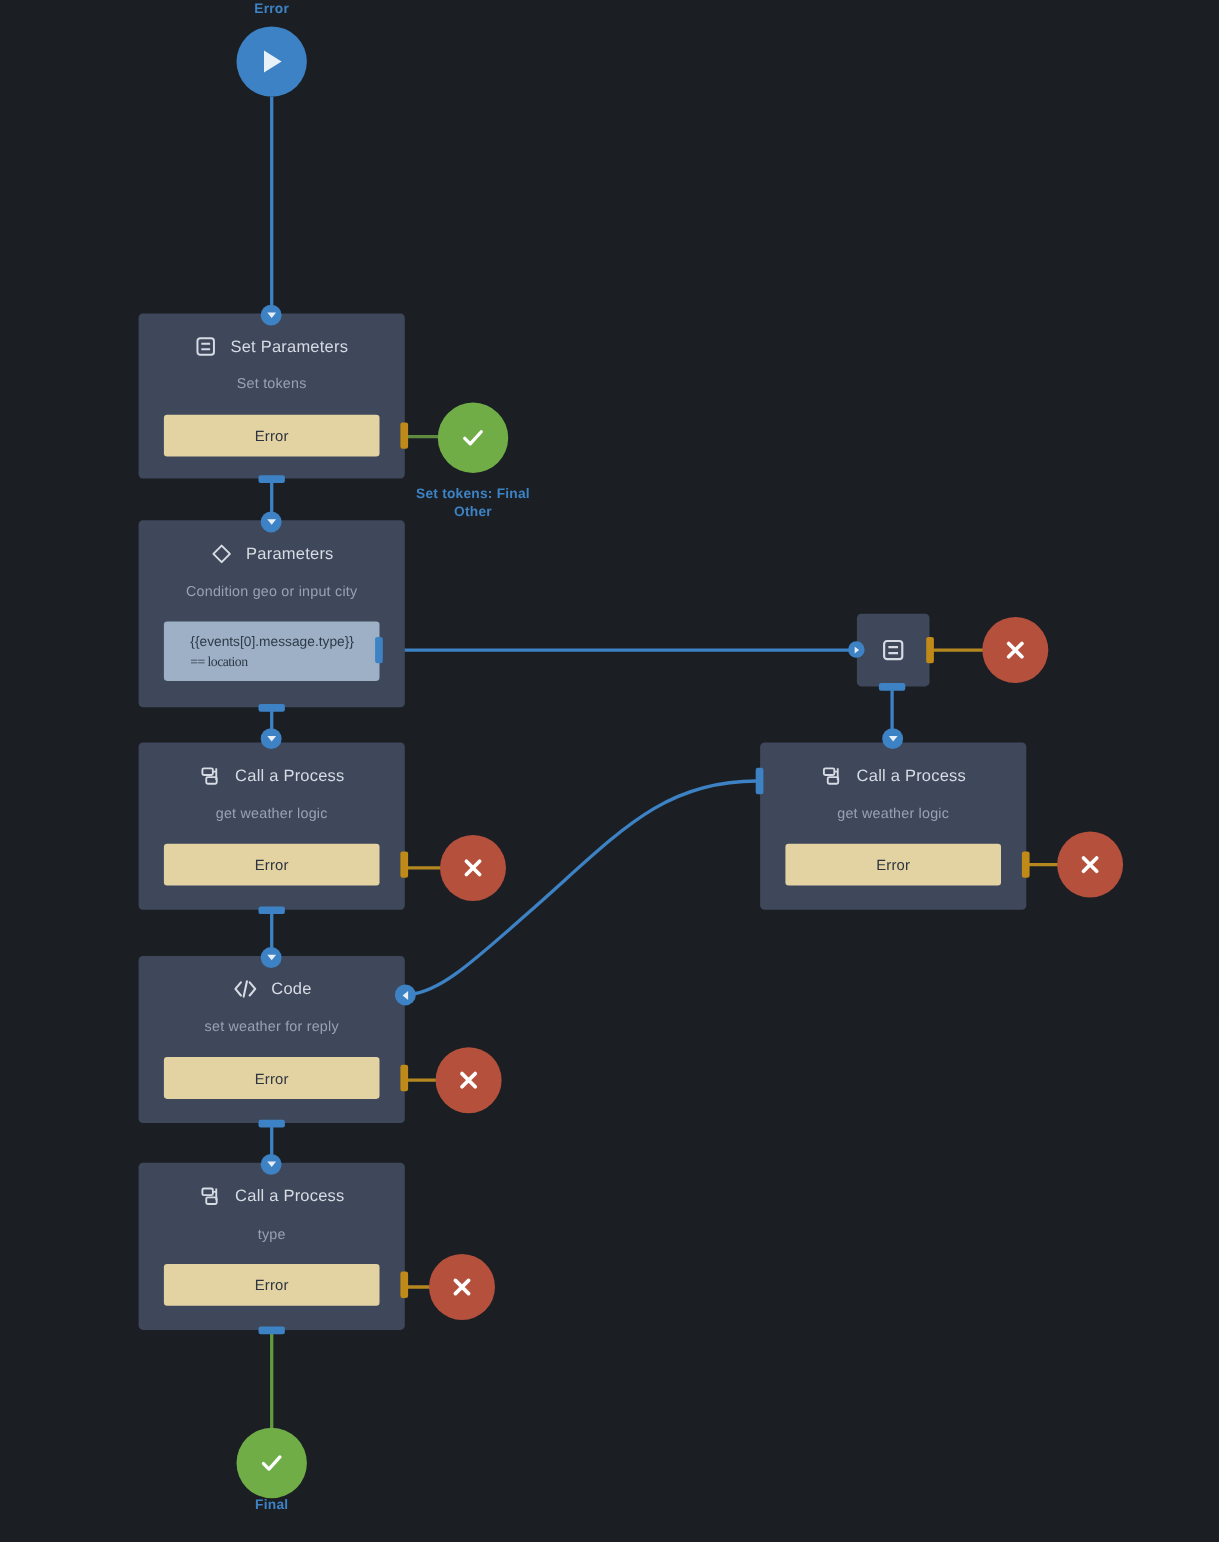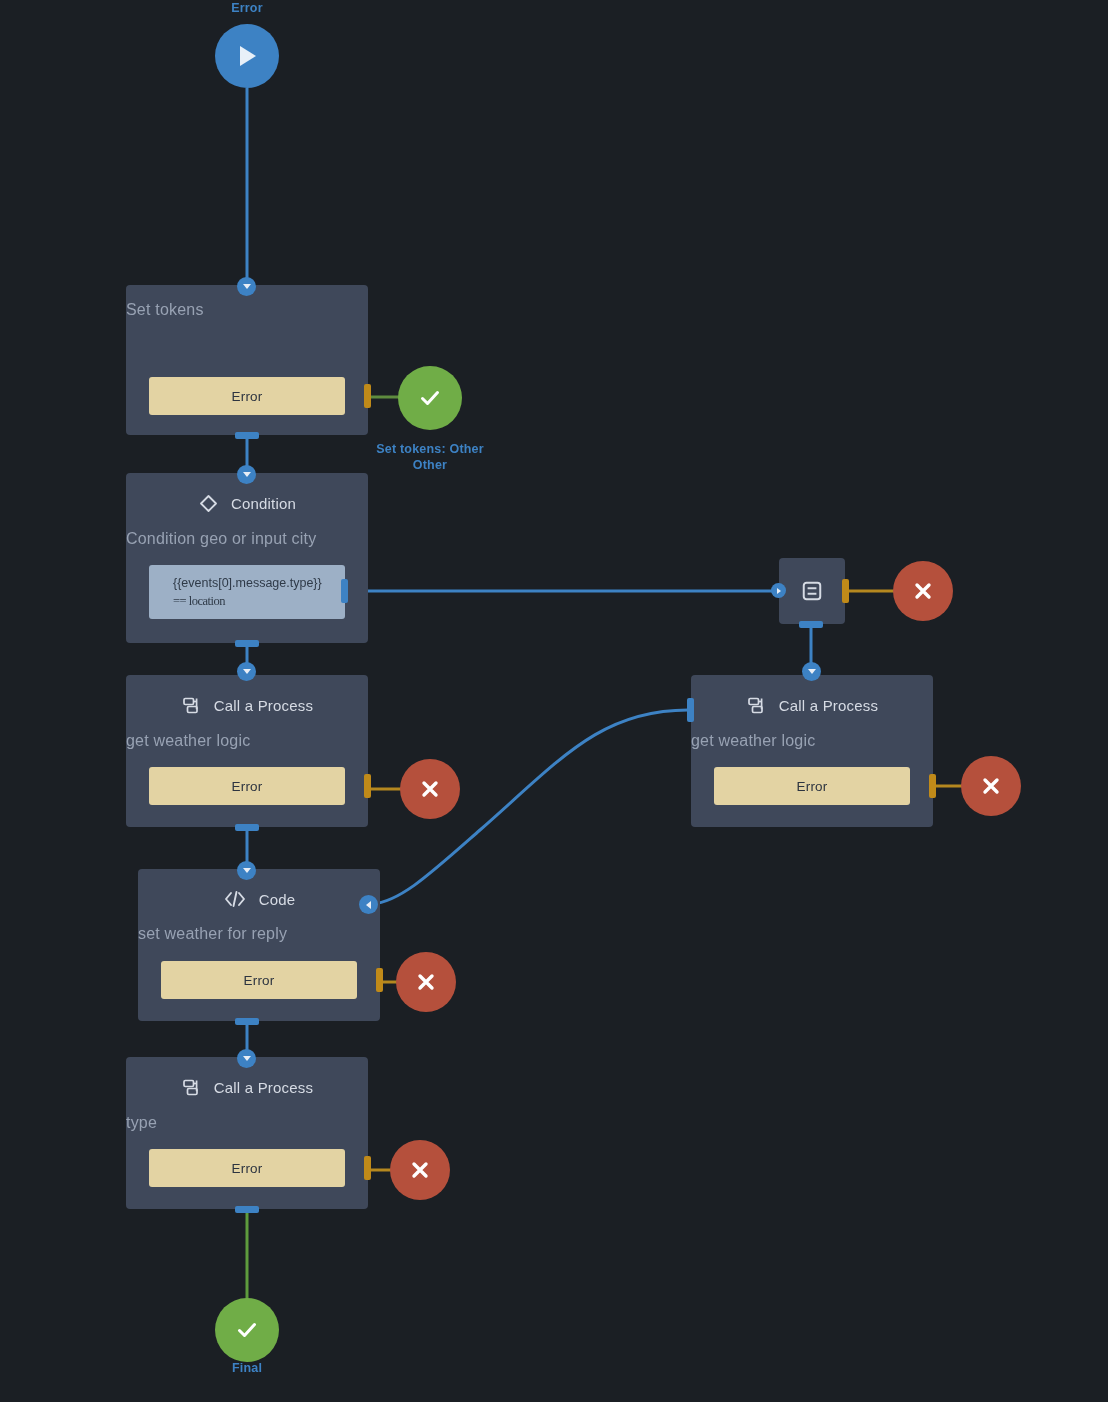--- a/index.html
+++ b/index.html
@@ -59,21 +59,22 @@
     justify-content: center;
     gap: 12px;
     padding-top: 20px;
   }
   .node-title {
     font-size: 15px;
     color: #d6dbe4;
     letter-spacing: .2px;
   }
   .node-subtitle {
-    font-size: 16px;
+    text-align: center;
+    font-size: 13px;
     color: #98a2b3;
     margin-top: 16px;
     letter-spacing: .2px;
   }
   .node-icon { display: block; }
   .err-btn {
     position: absolute;
     left: 23px;
     right: 23px;
     height: 38px;
@@ -213,45 +214,53 @@
   </svg>
 
   <div class="terminal-label" style="left:177px;top:0px;width:140px;">Error</div>
   <div class="terminal start" style="left:215px;top:24px;">
     <svg width="26" height="28" viewBox="0 0 26 28">
       <path d="M6 4 L22 14 L6 24 Z" fill="#e8f0f8"></path>
     </svg>
   </div>
 
   <div class="node" style="left:126px;top:285px;width:242px;height:150px;">
+    <div class="node-header">
+      <svg class="node-icon" width="20" height="20" viewBox="0 0 20 20">
+        <rect x="2.5" y="2.5" width="15" height="15" rx="2.5" fill="none" stroke="#d6dbe4" stroke-width="1.8"></rect>
+        <line x1="6" y1="7.5" x2="14" y2="7.5" stroke="#d6dbe4" stroke-width="1.8"></line>
+        <line x1="6" y1="12.5" x2="14" y2="12.5" stroke="#d6dbe4" stroke-width="1.8"></line>
+      </svg>
+      <span class="node-title">Set Parameters</span>
+    </div>
     <div class="node-subtitle">Set tokens</div>
     <div class="err-btn" style="top:92px;">Error</div>
     <div class="port-bar err" style="left:238px;top:99px;"></div>
   </div>
   <div class="port-circle" style="left:237px;top:277px;">
     <span class="tri-down"></span>
   </div>
   <div class="port-tab-top" style="left:235px;top:432px;"></div>
 
   <div class="terminal success" style="left:398px;top:366px;">
     <svg width="28" height="28" viewBox="0 0 28 28">
       <path d="M6.5 14.5 L11.5 19.5 L21.5 8.5" fill="none" stroke="#ffffff" stroke-width="3" stroke-linecap="round" stroke-linejoin="round"></path>
     </svg>
   </div>
   <div class="terminal-label" style="left:355px;top:441px;width:150px;">
-    <div>Set tokens: Other</div>
+    <div>Set tokens: Final</div>
     <div>Other</div>
   </div>
 
   <div class="node" style="left:126px;top:473px;width:242px;height:170px;">
     <div class="node-header">
       <svg class="node-icon" width="21" height="21" viewBox="0 0 21 21">
         <path d="M10.5 3 L18 10.5 L10.5 18 L3 10.5 Z" fill="none" stroke="#d6dbe4" stroke-width="1.8" stroke-linejoin="round"></path>
       </svg>
-      <span class="node-title">Condition</span>
+      <span class="node-title">Parameters</span>
     </div>
     <div class="node-subtitle">Condition geo or input city</div>
     <div class="cond-block" style="top:92px;padding-left:24px;">
       <div class="ln1">{{events[0].message.type}}</div>
       <div class="ln2">== location</div>
     </div>
     <div class="port-bar" style="left:215px;top:106px;"></div>
   </div>
   <div class="port-circle" style="left:237px;top:465px;">
     <span class="tri-down"></span>
@@ -318,21 +327,21 @@
   </div>
   <div class="port-circle" style="left:802px;top:662px;">
     <span class="tri-down"></span>
   </div>
   <div class="xnode" style="left:961px;top:756px;">
     <svg width="24" height="24" viewBox="0 0 24 24">
       <path d="M6 6 L18 18 M18 6 L6 18" stroke="#ffffff" stroke-width="3.4" stroke-linecap="round"></path>
     </svg>
   </div>
 
-  <div class="node" style="left:126px;top:869px;width:242px;height:152px;margin-left:12px;">
+  <div class="node" style="left:126px;top:869px;width:242px;height:152px;">
     <div class="node-header">
       <svg class="node-icon" width="24" height="20" viewBox="0 0 24 20">
         <path d="M8 4 L3 10 L8 16" fill="none" stroke="#d6dbe4" stroke-width="1.9" stroke-linecap="round" stroke-linejoin="round"></path>
         <path d="M16 4 L21 10 L16 16" fill="none" stroke="#d6dbe4" stroke-width="1.9" stroke-linecap="round" stroke-linejoin="round"></path>
         <path d="M13.5 3 L10.5 17" fill="none" stroke="#d6dbe4" stroke-width="1.9" stroke-linecap="round"></path>
       </svg>
       <span class="node-title">Code</span>
     </div>
     <div class="node-subtitle">set weather for reply</div>
     <div class="err-btn" style="top:92px;">Error</div>

